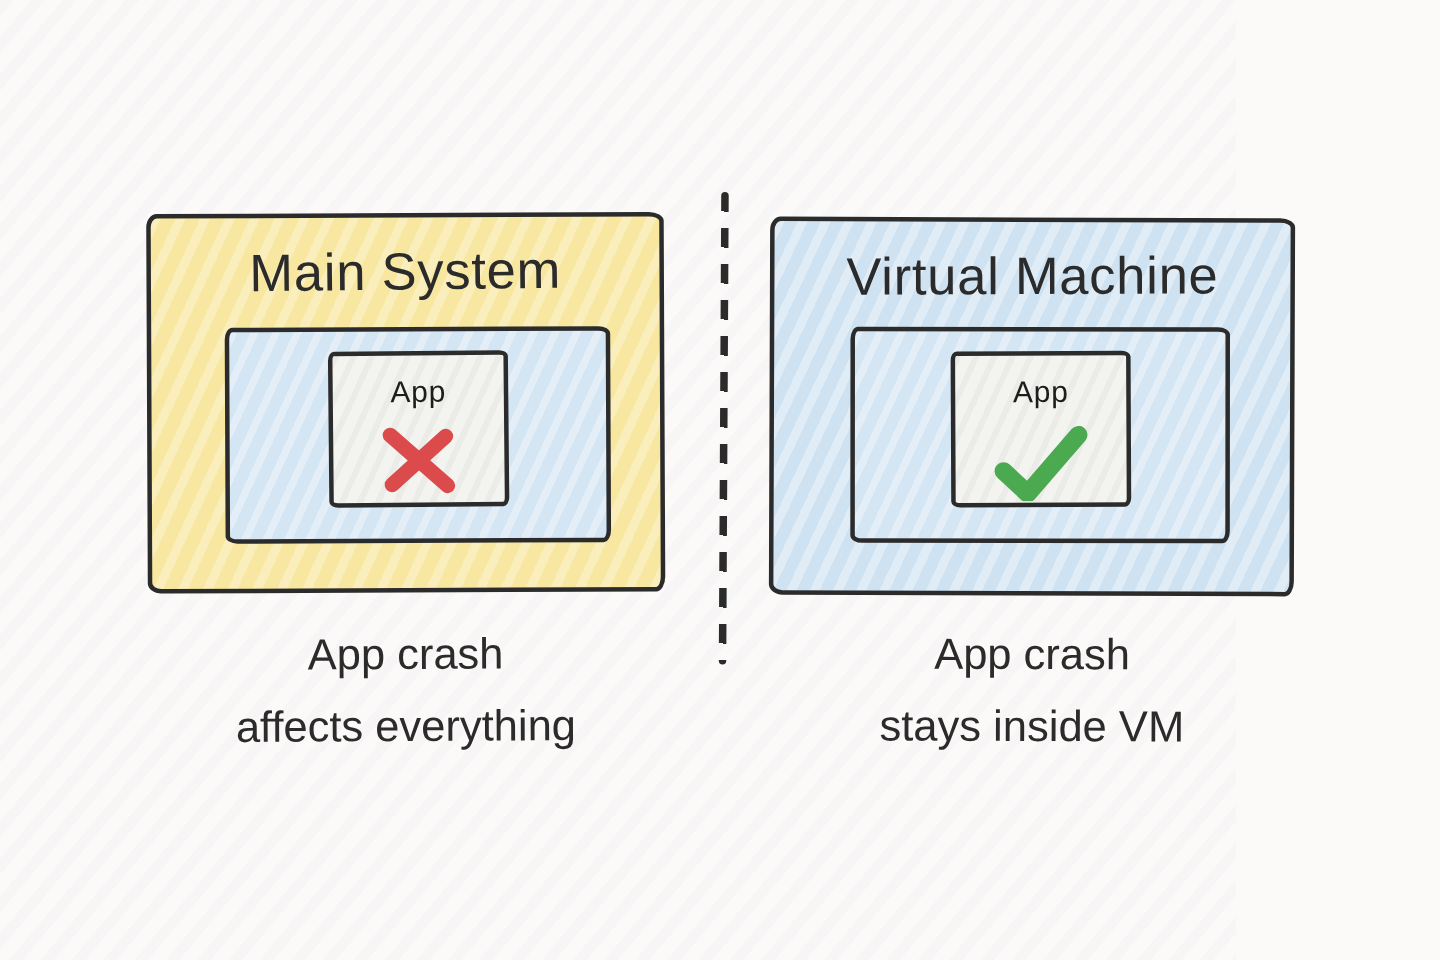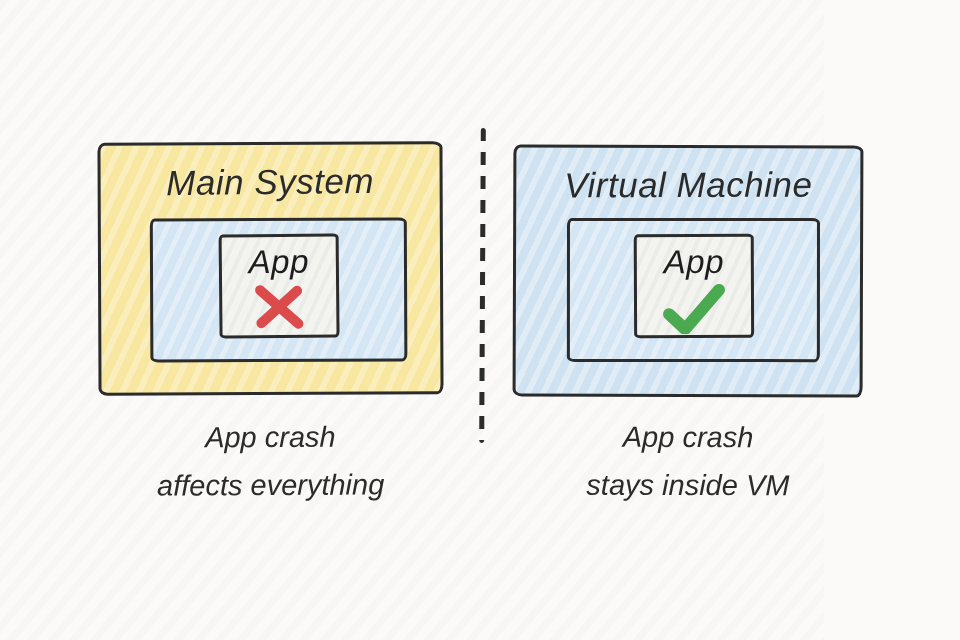--- a/index.html
+++ b/index.html
@@ -14,21 +14,20 @@
     color: #2B2B2B;
     overflow: hidden;
   }
   .canvas {
     position: relative;
     width: 824px;
     height: 640px;
     background:
       repeating-linear-gradient(130deg, rgba(240,238,244,0.35) 0 7px, rgba(255,255,255,0) 7px 16px),
       #FBFAF8;
-    font-style: italic;
   }
   
   .panel {
     position: absolute;
     box-sizing: border-box;
     border: 3px solid #2B2B2B;
     border-radius: 7px 10px 6px 9px / 9px 6px 10px 7px;
   }
   .panel-yellow {
     left: 98px; top: 142px; width: 345px; height: 253px;
@@ -75,21 +74,21 @@
     background:
       repeating-linear-gradient(115deg, rgba(220,220,218,0.35) 0 4px, rgba(255,255,255,0) 4px 11px),
       #F3F3F0;
     display: flex;
     flex-direction: column;
     align-items: center;
     justify-content: flex-start;
     padding-top: 5px;
   }
   .app-label {
-    font-size: 33px;
+    font-size: 20px;
     line-height: 40px;
     color: #1d1d1d;
     letter-spacing: 0.5px;
   }
   .status-icon { margin-top: 2px; }
   
   .divider {
     position: absolute;
     left: 480px; top: 128px;
     width: 5px; height: 315px;

